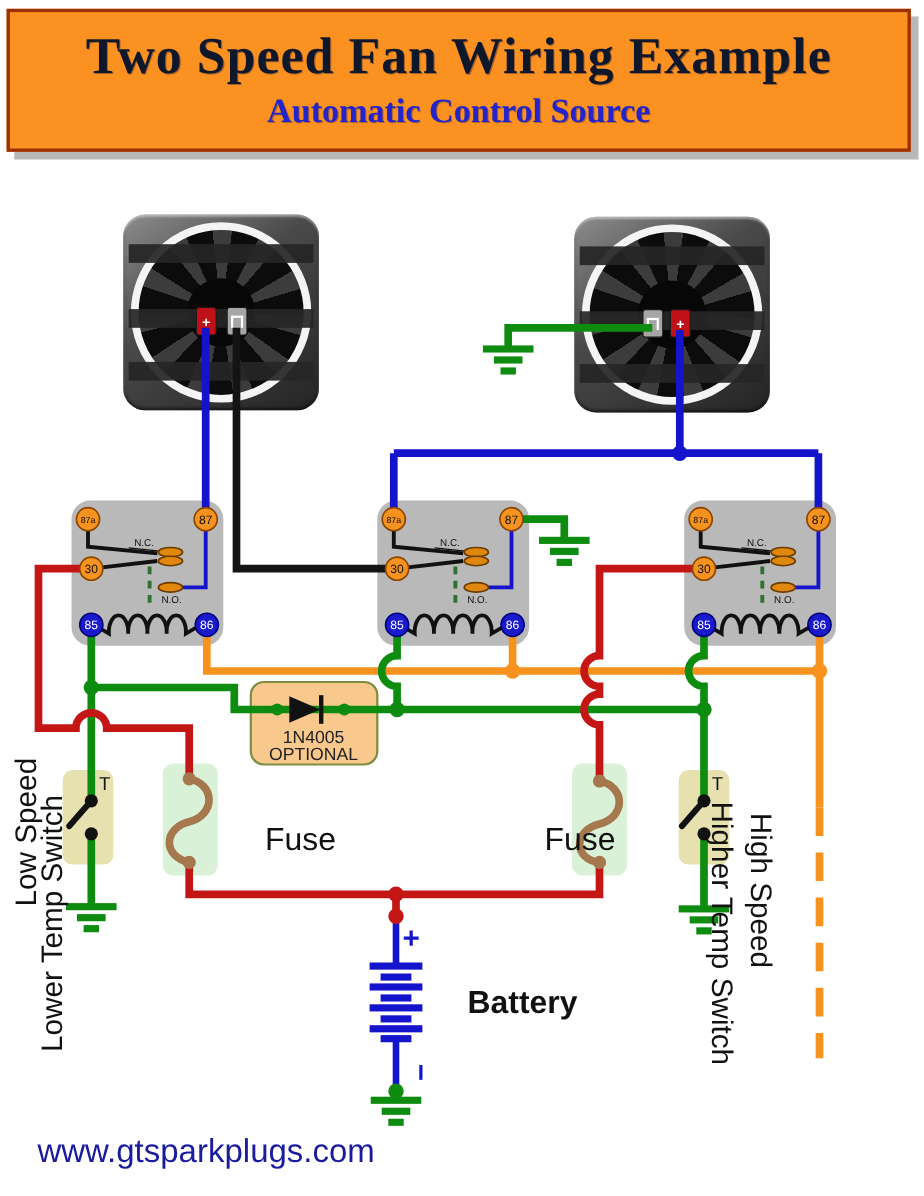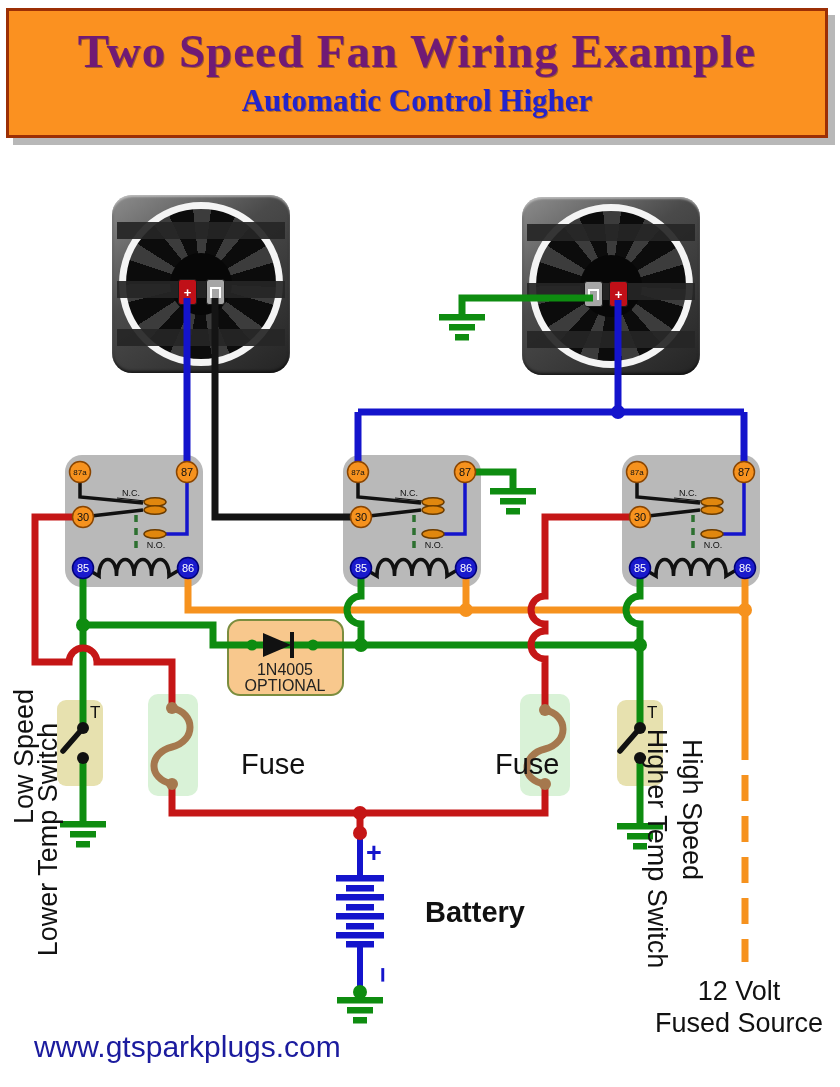--- a/index.html
+++ b/index.html
@@ -1,21 +1,21 @@
 <!DOCTYPE html>
 <html><head>
 <meta charset="utf-8">
 <style>
   html,body{margin:0;padding:0;background:#ffffff;}
   .stage{position:relative;width:840px;height:1087px;background:#fff;font-family:"Liberation Sans",sans-serif;}
   
   .banner{position:absolute;left:6px;top:8px;width:816px;height:124px;background:#fb9120;
           border:3px solid #9c2f05;box-shadow:7px 7px 0 rgba(160,160,160,.75);
           display:flex;flex-direction:column;align-items:center;justify-content:center;z-index:5;}
-  .banner .title{font-family:"Liberation Serif",serif;font-weight:bold;font-size:47px;color:#701a75;
+  .banner .title{font-family:"Liberation Serif",serif;font-weight:bold;font-size:47px;color:#0f172a;
                  letter-spacing:1px;line-height:1.05;text-shadow:1px 1px 0 rgba(0,0,60,.35);}
   .banner .subtitle{font-family:"Liberation Serif",serif;font-weight:bold;font-size:31px;color:#2424cc;
                  margin-top:6px;text-shadow:1px 1px 0 rgba(0,0,60,.3);}
   
   .fan{position:absolute;width:178px;height:178px;border-radius:20px;z-index:1;
        background:linear-gradient(145deg,#8d8d8d 0%,#4a4a4a 40%,#242424 100%);
        box-shadow:inset 0 2px 2px rgba(255,255,255,.45), inset 0 -2px 3px rgba(0,0,0,.6);}
   .fan .ring{position:absolute;inset:7px;border-radius:50%;border:7px solid #f4f4f4;
        background:repeating-conic-gradient(from 8deg,#0c0c0c 0deg 19deg,#3c3c3c 19deg 32.7deg);}
   .fan .hub{position:absolute;left:50%;top:50%;width:62px;height:62px;margin:-31px 0 0 -31px;border-radius:50%;background:#070707;}
@@ -37,21 +37,21 @@
   .rot-cw{transform:rotate(90deg);}
   .url{position:absolute;left:34px;top:1030px;font-size:30px;color:#1b1b9e;z-index:3;text-decoration:none;}
 </style>
 </head>
 <body>
 
 <div class="stage">
 
   <div class="banner">
     <div class="title">Two Speed Fan Wiring Example</div>
-    <div class="subtitle">Automatic Control Higher</div>
+    <div class="subtitle">Automatic Control Source</div>
   </div>
 
   <div class="fan" style="left:112px;top:195px;">
     <div class="ring"></div>
     <div class="bar t"></div>
     <div class="bar b"></div>
     <div class="hub"></div>
     <div class="bar m"></div>
     <div class="term red" style="left:66px;">+</div>
     <div class="term gray" style="left:94px;">
@@ -282,23 +282,19 @@
           <text x="18" y="117" font-size="11" text-anchor="middle" fill="#fff">85</text>
           <circle cx="123" cy="113" r="10.5" fill="#1a1acd" stroke="#00007a" stroke-width="1.5"></circle>
           <text x="123" y="117" font-size="11" text-anchor="middle" fill="#fff">86</text>
         </g>
       </g>
   </svg>
 
   <div class="lbl big" style="left:202px;top:748px;">Fuse</div>
   <div class="lbl big" style="left:456px;top:748px;">Fuse</div>
   <div class="lbl big" style="left:386px;top:896px;font-weight:bold;">Battery</div>
-  <div class="src">
-    <div>12 Volt</div>
-    <div>Fused Source</div>
-  </div>
   <div class="vlbl rot-ccw" style="left:-56px;top:741px;width:160px;">Low Speed</div>
   <div class="vlbl rot-ccw" style="left:-110px;top:824px;width:316px;">Lower Temp Switch</div>
   <div class="vlbl rot-cw" style="left:593px;top:794px;width:196px;">High Speed</div>
   <div class="vlbl rot-cw" style="left:494px;top:833px;width:324px;">Higher Temp Switch</div>
   <a class="url" href="#">www.gtsparkplugs.com</a>
 
 </div>
 
 </body></html>

